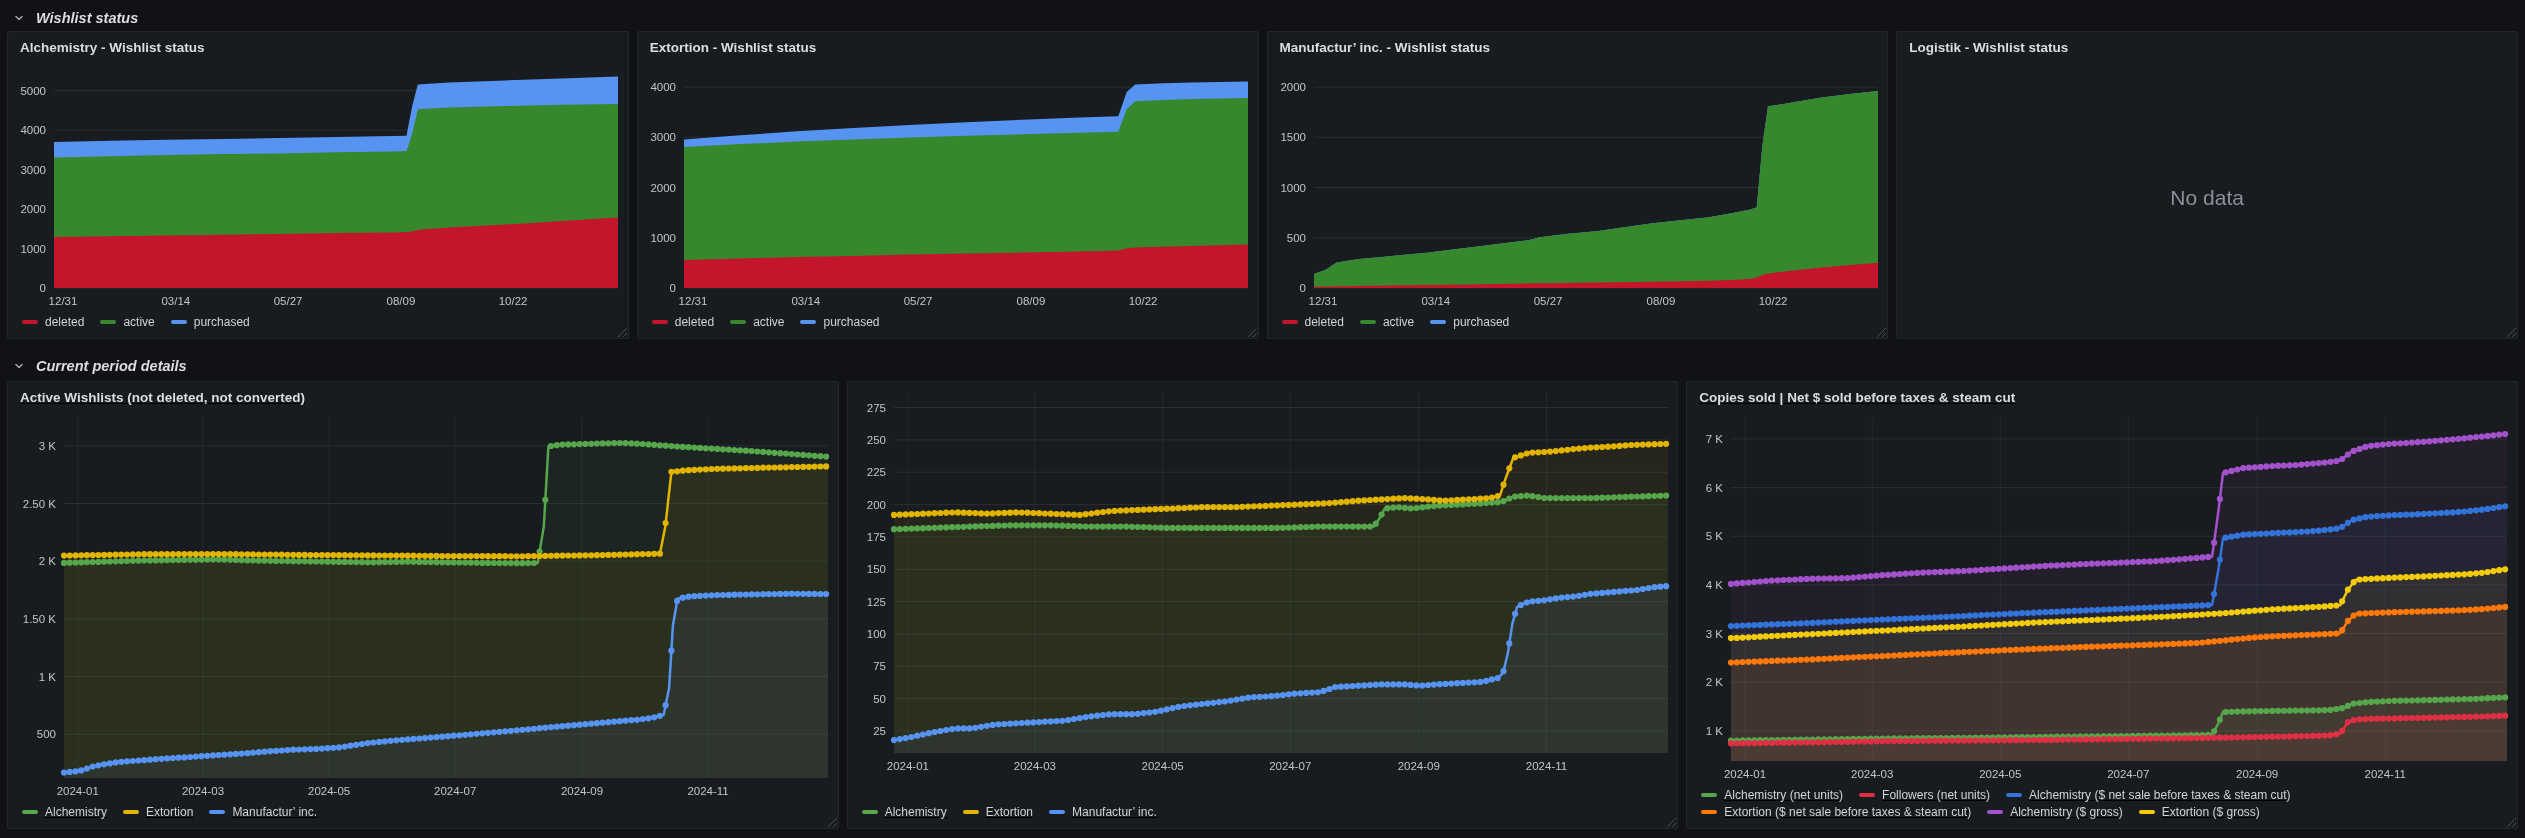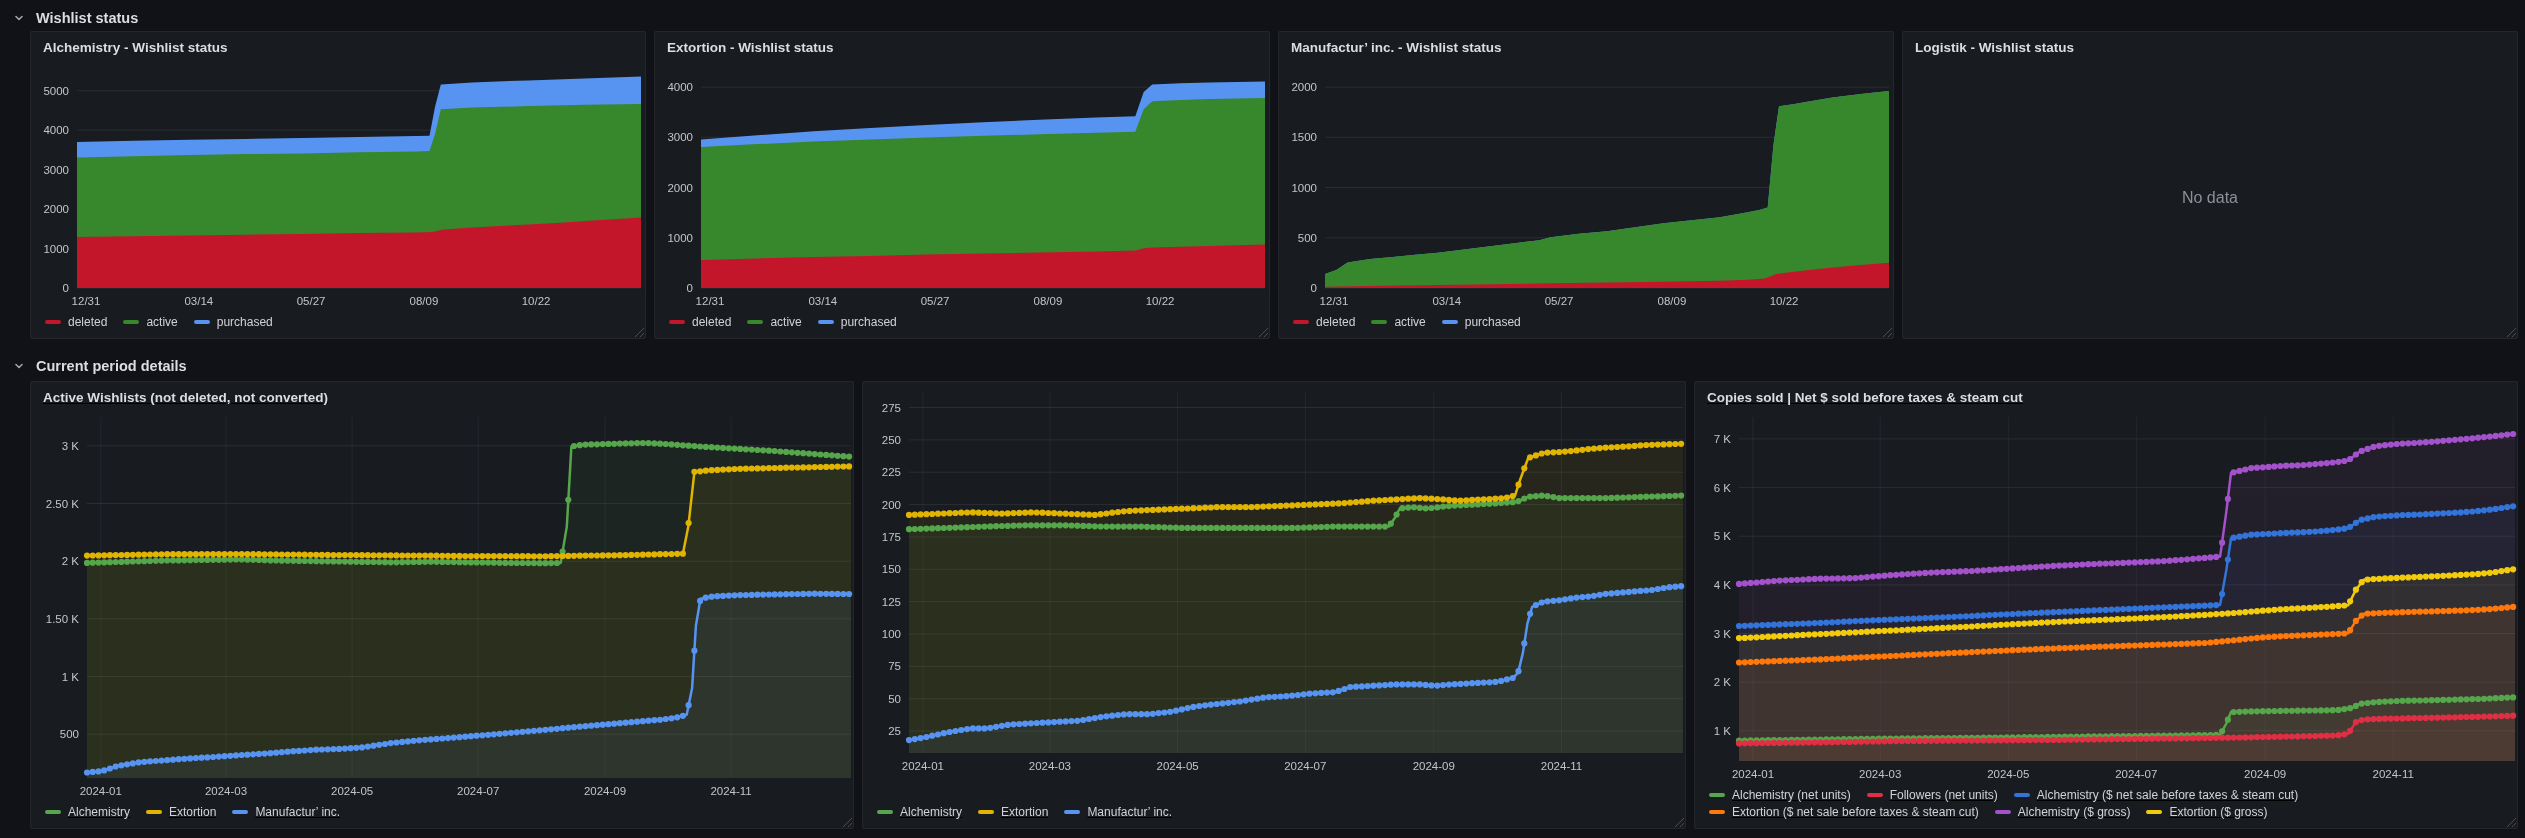--- a/index.html
+++ b/index.html
@@ -2,45 +2,45 @@
 <html><head>
 <meta charset="utf-8">
 <style>
   * { margin:0; padding:0; box-sizing:border-box; }
   html,body { width:2525px; height:838px; background:#111217; overflow:hidden;
               font-family:"Liberation Sans", sans-serif; }
   body { padding:4px 7px 6px 7px; }
 
   .section-header { display:flex; align-items:center; gap:10px; height:27px;
                     color:#dcdde3; font-size:14.5px; font-weight:700; padding-left:5px;
-                    cursor:pointer; }
+                    cursor:pointer;font-style:italic; }
   .section-header .chev { display:flex; align-items:center; opacity:.8; }
 
-  .panel-row { display:flex; gap:8px;margin-left:23px; }
+  .panel-row { display:flex; gap:8px; }
   .panel-row.row1 .panel { height:308px; }
   .panel-row.row2 { margin-top:2px; }
   .panel-row.row2 .panel { height:448px;text-decoration:underline; }
   .section-header.second { margin-top:13px; }
 
   .panel { flex:1 1 0; background:#181b1f; border:1px solid #25262c; border-radius:2px;
            display:flex; flex-direction:column; position:relative; min-width:0; }
   .panel-title { padding:8px 12px 2px 12px; font-size:13.5px; font-weight:600;
                  color:#dcdde3; white-space:nowrap; overflow:hidden; cursor:pointer; }
   .chart-area { flex:1 1 auto; position:relative; min-height:0; }
   .chart-area svg { position:absolute; left:0; top:0; }
 
   .tick { font:11.5px "Liberation Sans", sans-serif; fill:#c4c5cb; }
 
   .legend { display:flex; flex-wrap:wrap; align-items:flex-end; column-gap:16px; row-gap:3px;
             padding:3px 10px 9px 14px; font-size:12px; color:#d2d3d8; }
   .legend-item { display:inline-flex; align-items:center; gap:7px; cursor:pointer; white-space:nowrap; }
   .legend-swatch { width:16px; height:4px; border-radius:2px; flex:none; }
 
   .no-data { flex:1; display:flex; align-items:center; justify-content:center;
-             color:#8d9097; font-size:16px; }
+             color:#8d9097; font-size:21px; }
 
   .resize-handle { position:absolute; right:1px; bottom:1px; width:10px; height:10px;
                    cursor:nwse-resize;
                    background:repeating-linear-gradient(-45deg, transparent 0 2.5px, rgba(204,204,220,.28) 2.5px 3.5px);
                    clip-path:polygon(100% 0, 0 100%, 100% 100%); }
 </style>
 </head>
 <body>
 
 <div class="section-header">

